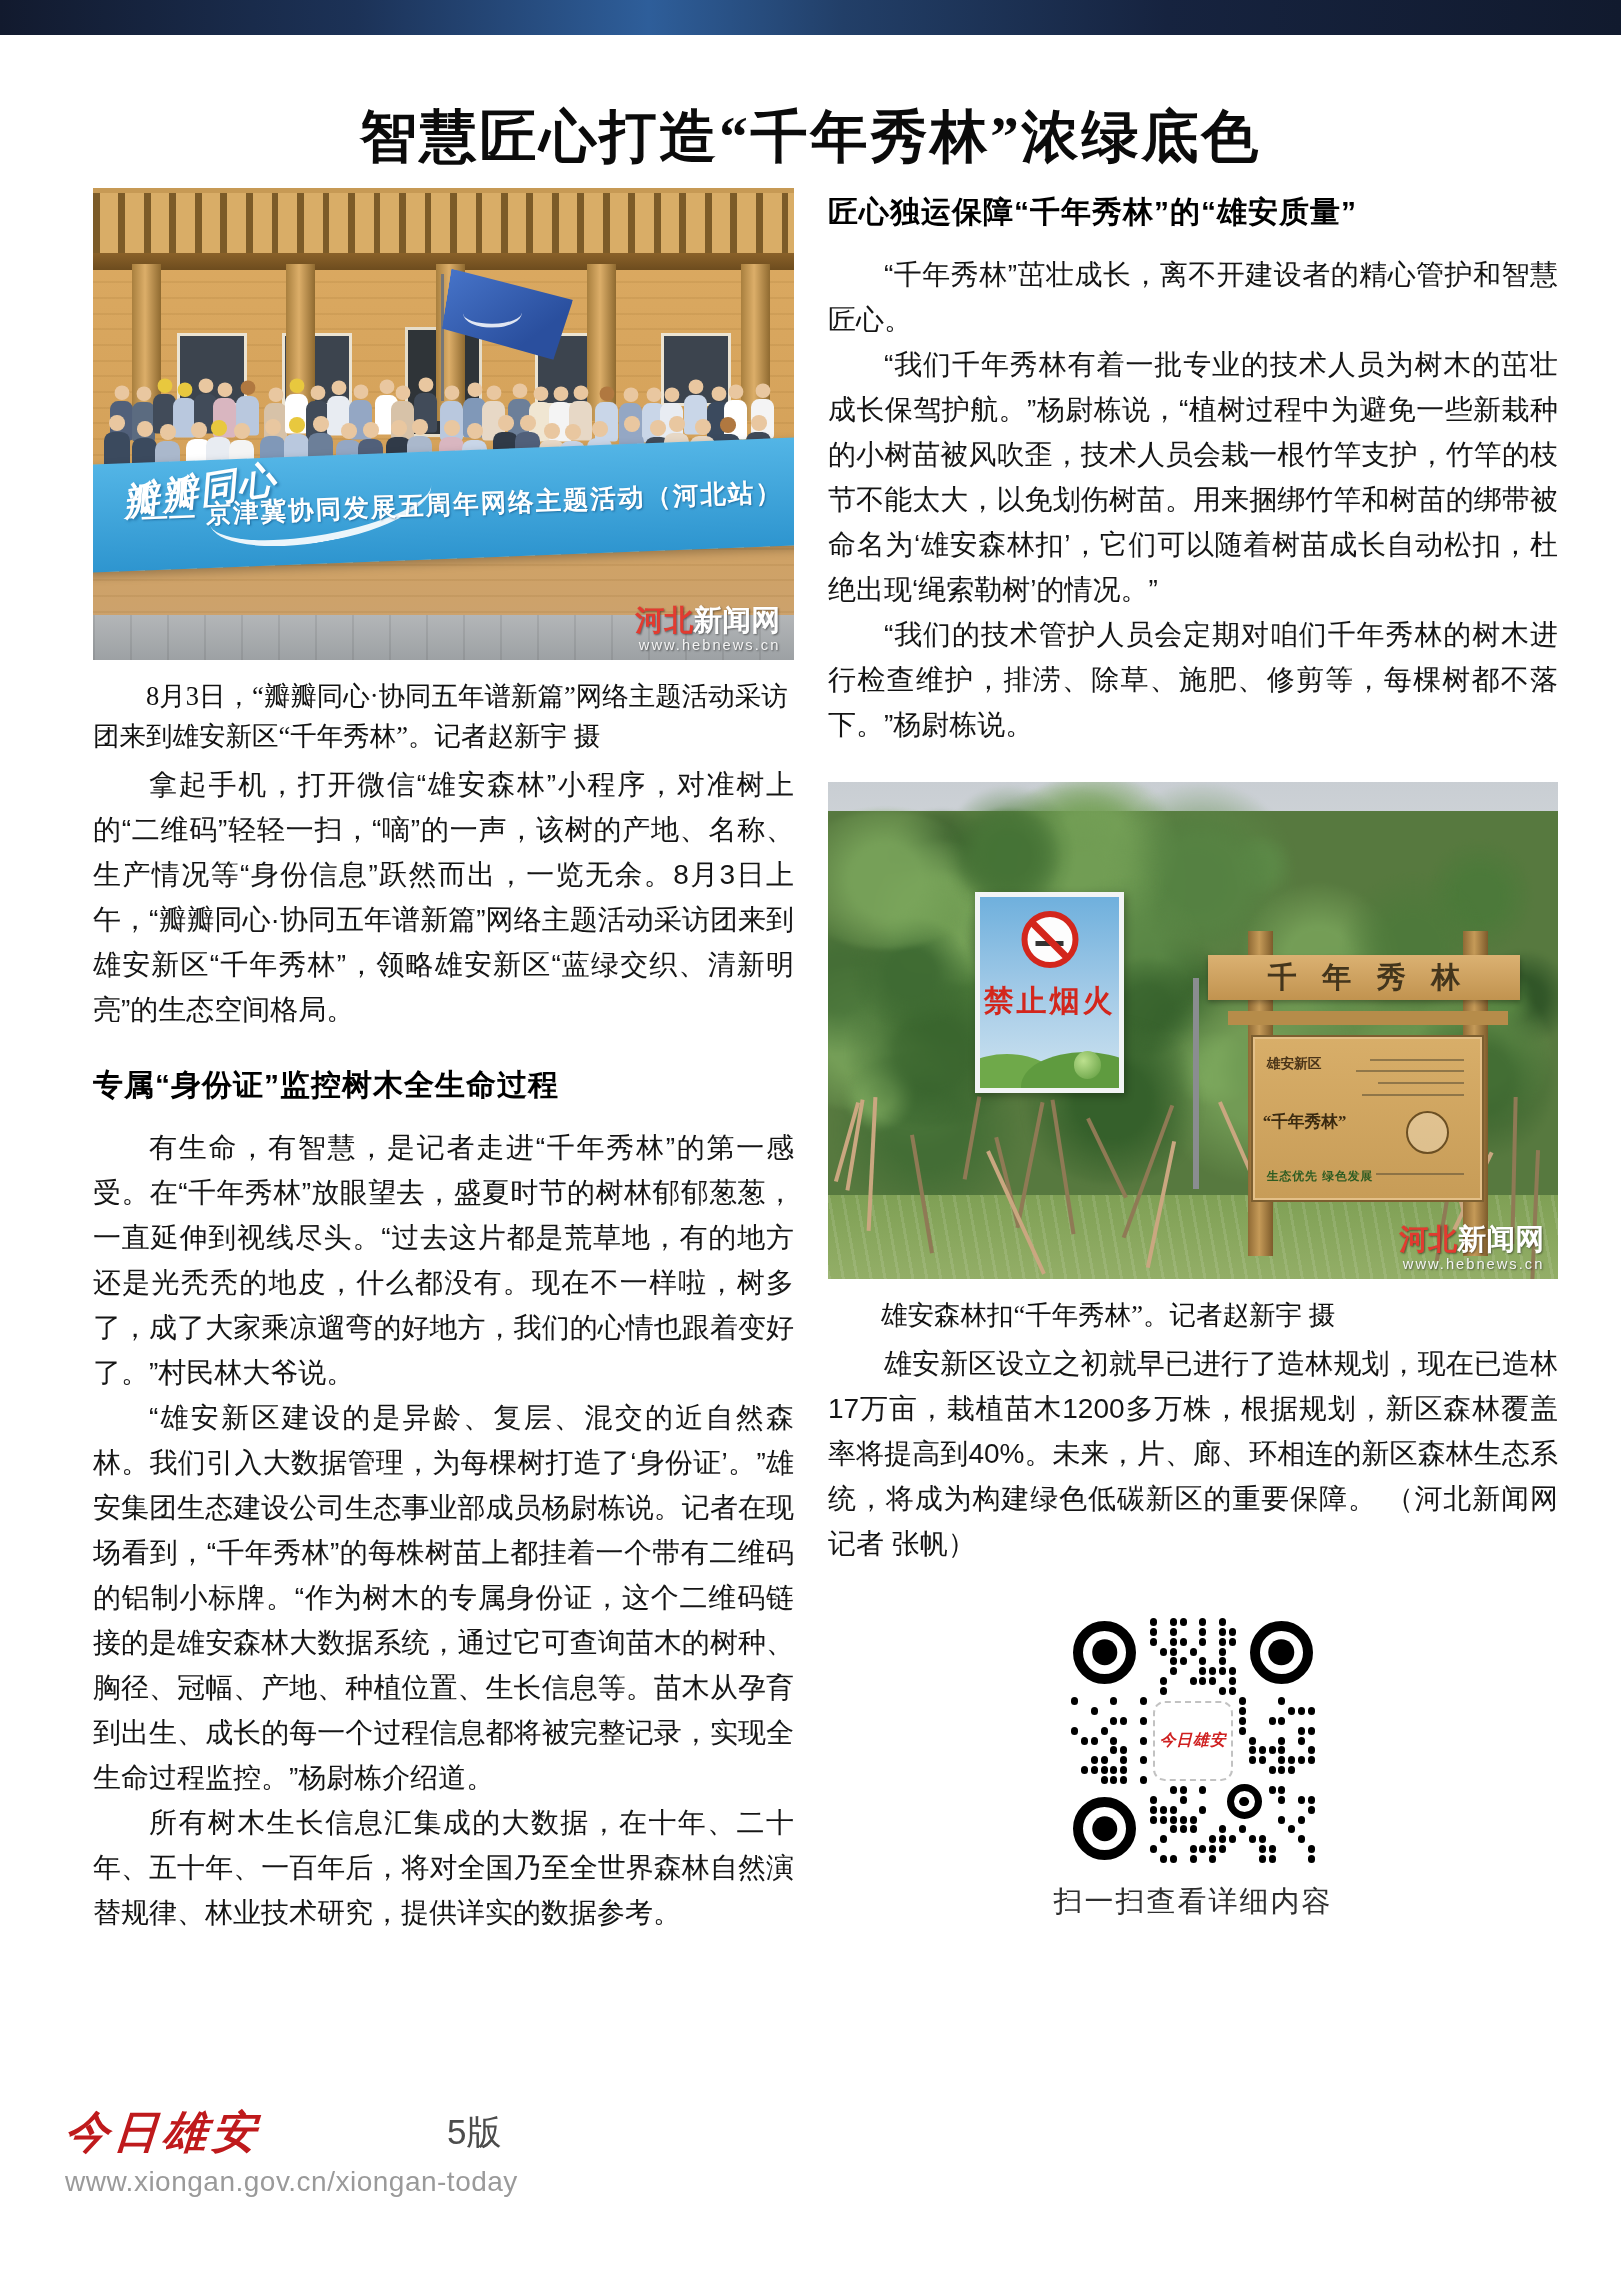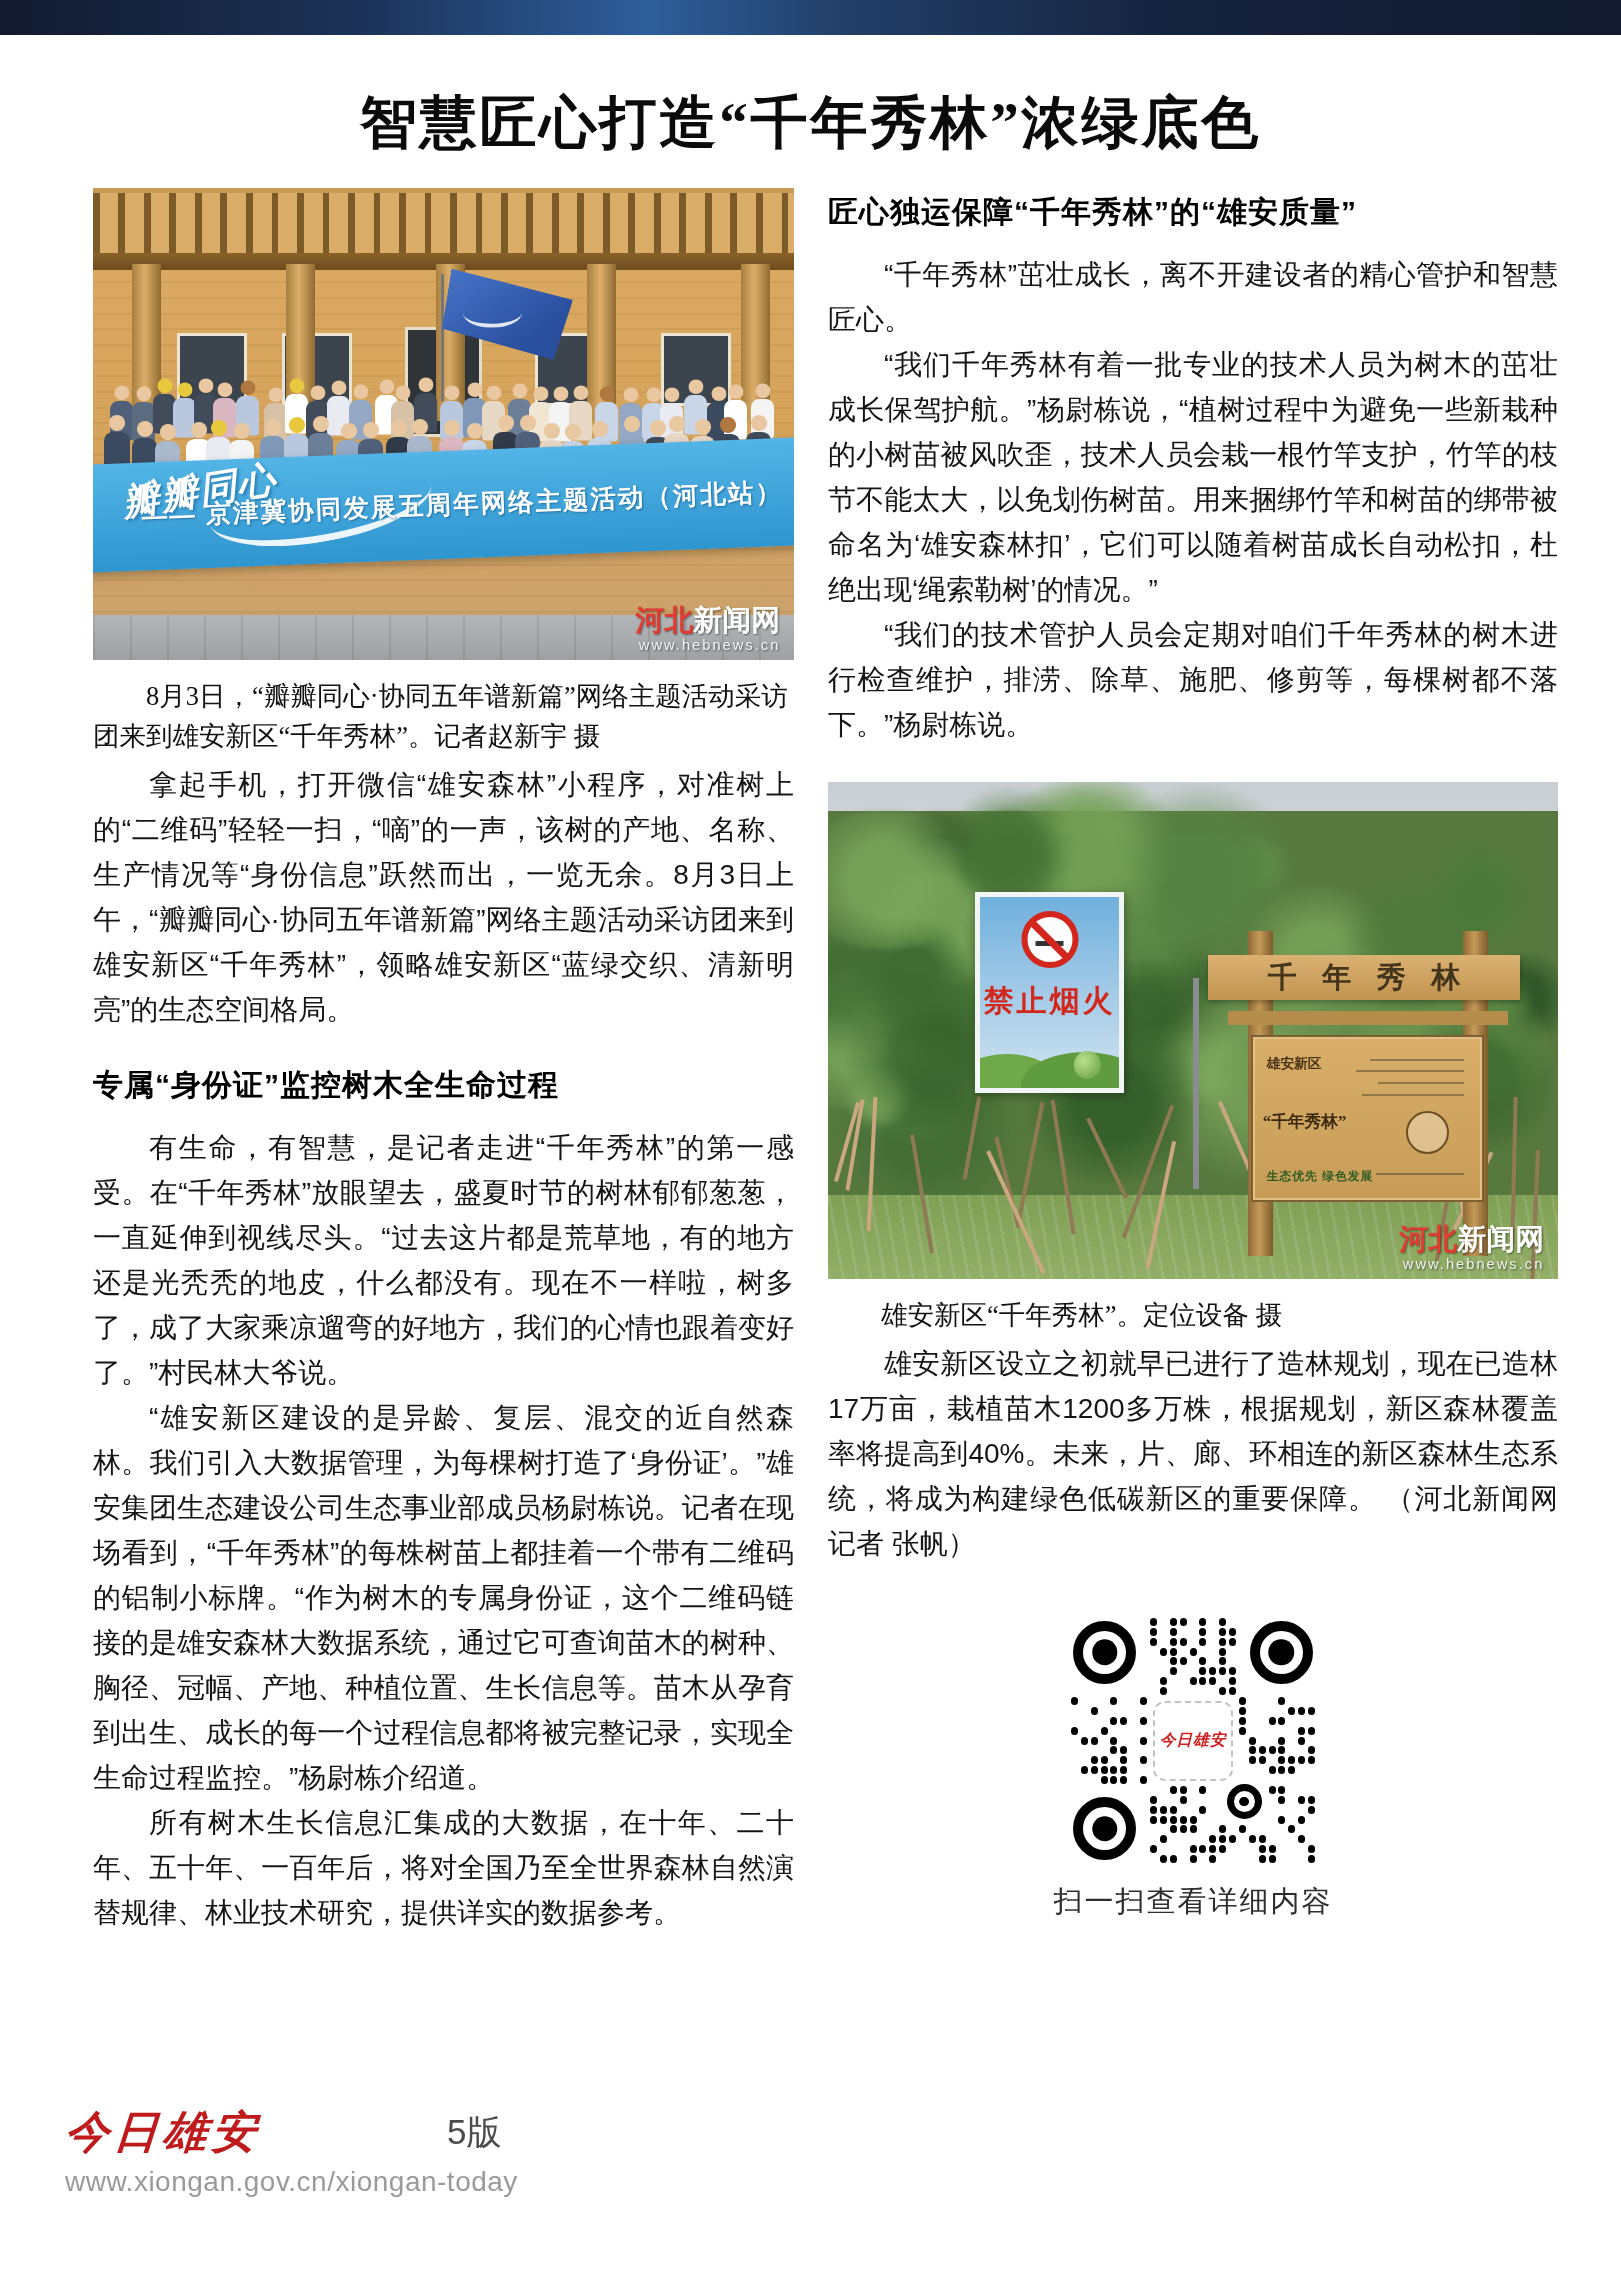--- a/index.html
+++ b/index.html
@@ -2,21 +2,21 @@
 <html><head>
 <meta charset="utf-8">
 <style>
   html,body{margin:0;padding:0;background:#e8e8e8;}
   .page{position:relative;width:1621px;height:2293px;background:#ffffff;margin:0 auto;
         font-family:"Liberation Sans","DejaVu Sans",sans-serif;overflow:hidden;}
   
   .topbar{position:absolute;left:0;top:0;width:100%;height:35px;
     background:linear-gradient(90deg,#121a2e 0%,#1c3257 22%,#2e5e9a 40%,#223f68 52%,#16233f 72%,#111a2e 100%);}
   
-  .headline{position:absolute;left:0;top:47px;width:100%;text-align:center;
+  .headline{position:absolute;left:0;top:61px;width:100%;text-align:center;
     font-family:"Liberation Serif","DejaVu Serif",serif;font-size:57px;font-weight:900;
     letter-spacing:2.9px;color:#0b0b0b;}
   
   .columns{position:absolute;left:93px;top:188px;width:1465px;display:flex;gap:34px;align-items:flex-start;}
   .col-left{width:701px;}
   .col-right{width:730px;}
   .para{font-size:28px;line-height:45px;text-align:justify;text-indent:2em;color:#151515;margin:0;}
   .caption{font-family:"Liberation Serif","DejaVu Serif",serif;font-size:26.5px;line-height:40px;
     color:#111;text-indent:2em;margin:15.7px 0 5.9px;}
   .subhead{font-size:30px;font-weight:800;color:#000;margin:33px 0 19.6px;letter-spacing:1px;}
@@ -524,21 +524,21 @@
               <i class="tline t4"></i>
             <i class="tline t5"></i>
           </div>
         </div>
         <div class="watermark">
           <div class="wm-brand"><span class="wm-red">河北</span><span>新闻网</span></div>
           <div class="wm-url">www.hebnews.cn</div>
         </div>
       </div>
 
-      <p class="caption">雄安新区“千年秀林”。定位设备 摄</p>
+      <p class="caption">雄安森林扣“千年秀林”。记者赵新宇 摄</p>
       <p class="para">雄安新区设立之初就早已进行了造林规划，现在已造林17万亩，栽植苗木1200多万株，根据规划，新区森林覆盖率将提高到40%。未来，片、廊、环相连的新区森林生态系统，将成为构建绿色低碳新区的重要保障。 （河北新闻网记者 张帆）</p>
 
       <div class="qr-wrap">
         <div class="qr-grid" id="qr-grid">
           <div class="finder tl"></div>
           <div class="finder tr"></div>
           <div class="finder bl"></div>
           <div class="align-ring"></div>
           <div class="qr-logo">
               <span>今日雄安</span>

